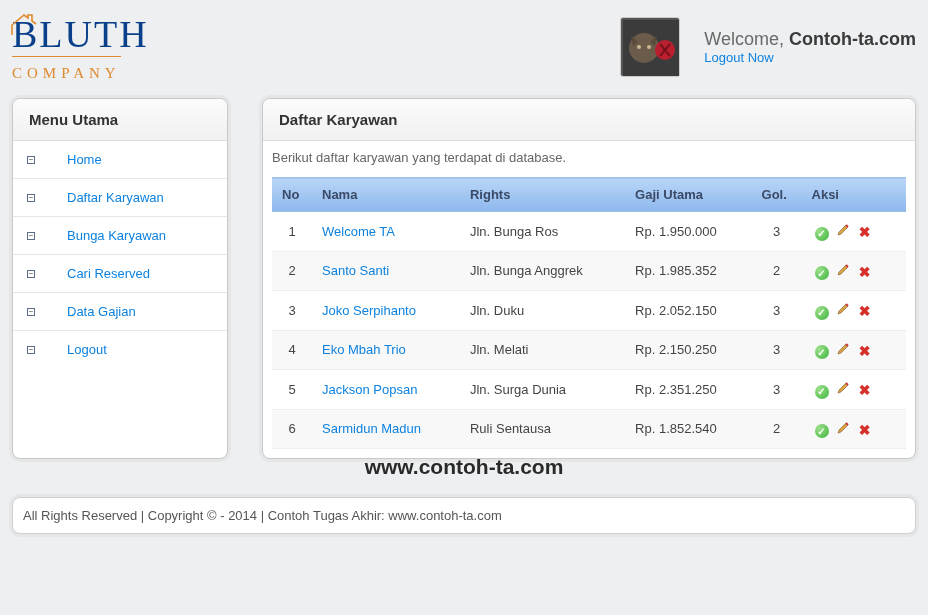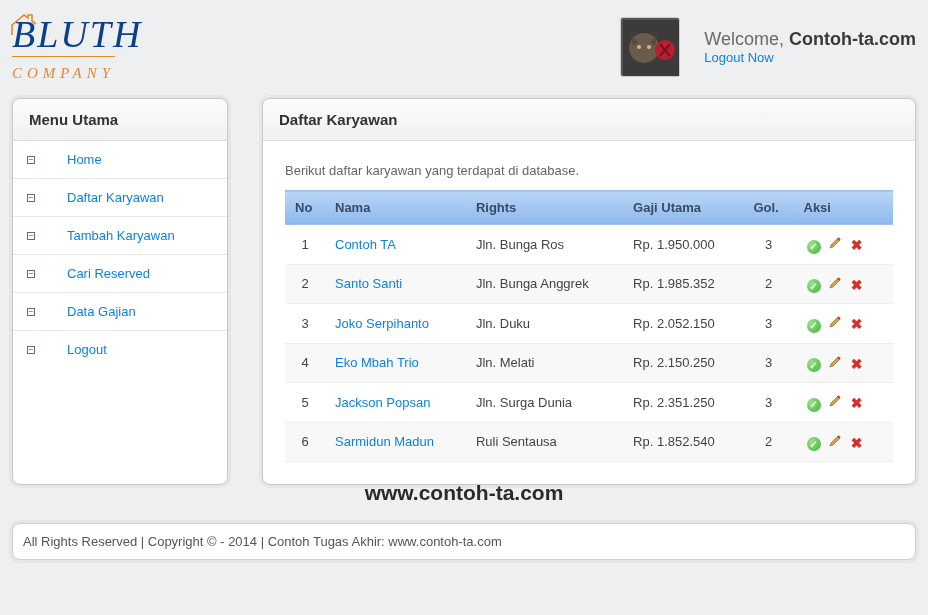--- a/index.html
+++ b/index.html
@@ -18,21 +18,20 @@
   .header {
     display: flex;
     justify-content: space-between;
     align-items: center;
     margin-bottom: 16px;
   }
   .logo {
     display: flex;
     flex-direction: column;
     align-items: flex-start;
-    font-style: italic;
   }
   .logo-main {
     font-family: "Times New Roman", serif;
     font-size: 38px;
     font-weight: 500;
     color: #0a3f8a;
     letter-spacing: 2px;
     position: relative;
   }
   .logo-house {
@@ -97,21 +96,21 @@
   }
   .menu li:last-child { border-bottom: none; }
   .menu a { color: #0d82df; text-decoration: none; margin-left: 24px; }
   .menu .sq {
     width: 8px; height: 8px;
     border: 1px solid #5b6d89;
     display: inline-flex;
     align-items: center; justify-content: center;
     font-size: 8px; line-height: 8px;
   }
-  .content-body { padding: 22px; }
+  .content-body { padding: 9px; }
   .desc { color: #666; margin-bottom: 12px; }
   table.data { width: 100%; border-collapse: collapse; }
   table.data thead th {
     background: linear-gradient(#b9d5f7, #8db8ed);
     color: #3a4a66;
     text-align: left;
     padding: 9px 10px;
     font-size: 13px;
     border-top: 1px solid #9fc0e8;
     border-bottom: 1px solid #9fc0e8;
@@ -203,21 +202,21 @@
           <li>
             <span class="sq">−</span>
             <a href="#">Home</a>
           </li>
           <li>
             <span class="sq">−</span>
             <a href="#">Daftar Karyawan</a>
           </li>
           <li>
             <span class="sq">−</span>
-            <a href="#">Tambah Karyawan</a>
+            <a href="#">Bunga Karyawan</a>
           </li>
           <li>
             <span class="sq">−</span>
             <a href="#">Cari Reserved</a>
           </li>
           <li>
             <span class="sq">−</span>
             <a href="#">Data Gajian</a>
           </li>
           <li>
@@ -238,21 +237,21 @@
               <th>Nama</th>
               <th>Rights</th>
               <th>Gaji Utama</th>
               <th class="col-gol">Gol.</th>
               <th>Aksi</th>
             </tr>
           </thead>
           <tbody id="tbody">
               <tr>
                 <td class="col-no">1</td>
-                <td><a href="#" class="link">Contoh TA</a></td>
+                <td><a href="#" class="link">Welcome TA</a></td>
                 <td>Jln. Bunga Ros</td>
                 <td>Rp. 1.950.000</td>
                 <td class="col-gol">3</td>
                 <td class="aksi-cell"><span class="ico-btn ico-ok">✓</span><span class="ico-btn">
                     <svg width="14" height="14" viewBox="0 0 14 14">
                       <path d="M2 12 L3 9 L10 2 L12 4 L5 11 Z" fill="#d9a24a" stroke="#7a5a22" stroke-width="0.6"></path>
                       <path d="M10 2 L12 4" stroke="#c73b3b" stroke-width="2"></path>
                     </svg>
                   </span><span class="ico-btn ico-del">✖</span></td>
               </tr>

